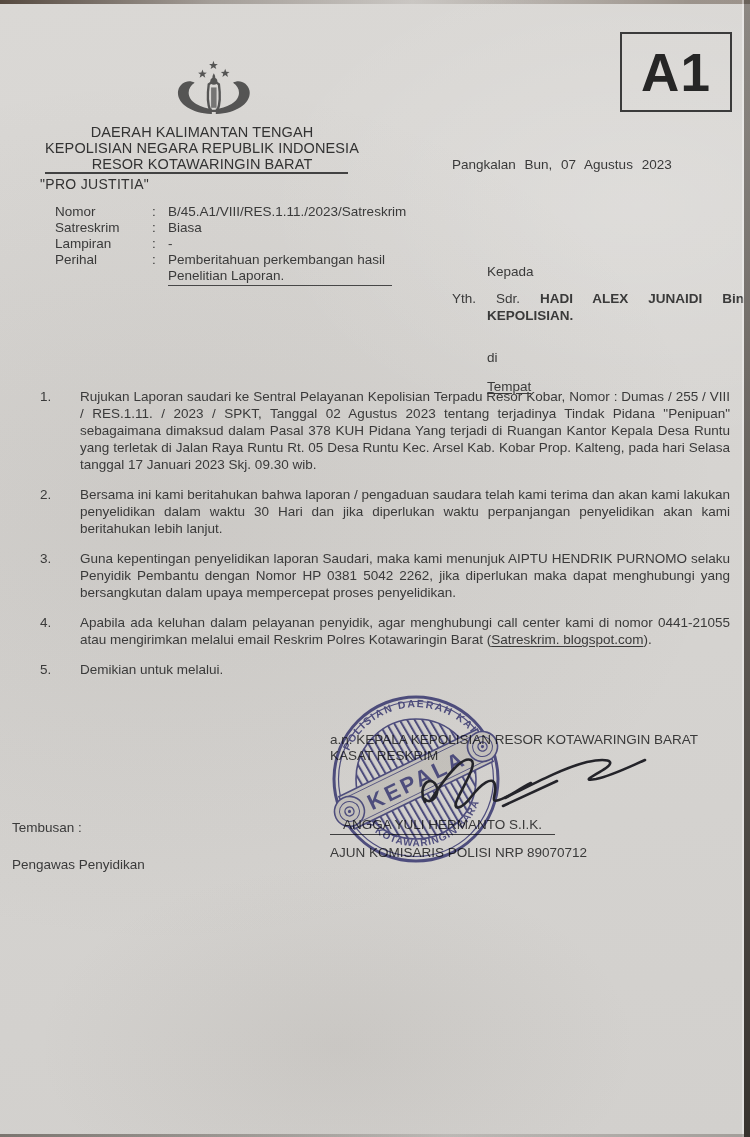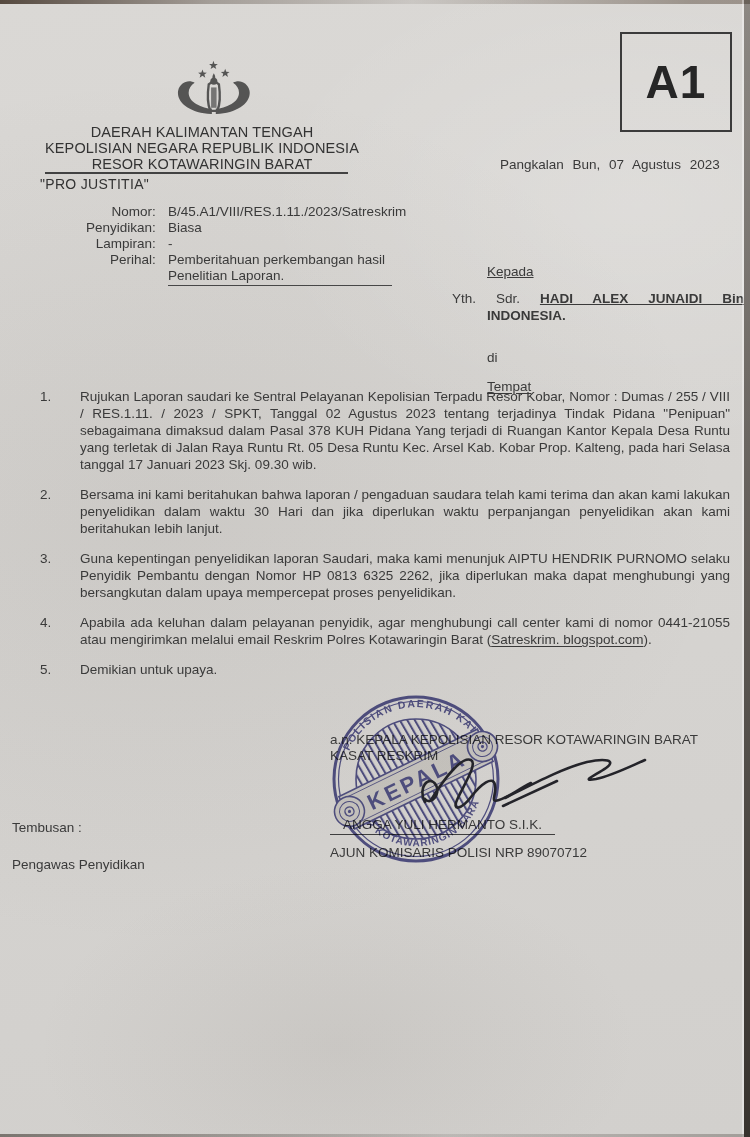--- a/index.html
+++ b/index.html
@@ -24,46 +24,46 @@
   .edge-right { position:absolute; top:0; right:0; bottom:0; width:6px;
     background:linear-gradient(180deg, rgba(46,38,30,0.45), rgba(28,23,18,0.85)); }
   .edge-right::before { content:""; position:absolute; left:-2px; top:0; bottom:0; width:2px; background:rgba(255,255,255,0.35); }
   .edge-bottom { position:absolute; left:0; right:6px; bottom:0; height:3px;
     background:linear-gradient(90deg, rgba(50,42,34,0.55), rgba(50,42,34,0.12) 60%, rgba(50,42,34,0.30)); }
 
   .doc { position:absolute; inset:0; }
 
   
   .a1-box {
-    position:absolute; left:620px; top:32px; width:112px; height:100px;
+    position:absolute; left:620px; top:32px; width:112px; height:80px;
     border:2px solid #3b3b3b; display:flex; align-items:center; justify-content:center;
-    font-size:46px; font-weight:bold; color:#262626; letter-spacing:1px;
+    font-size:53px; font-weight:bold; color:#262626; letter-spacing:1px;
   }
 
   
   .emblem { position:absolute; left:168px; top:54px; width:94px; height:70px; filter:blur(0.4px); opacity:0.92; }
   .org { position:absolute; left:32px; top:125px; width:340px; text-align:center;
     font-size:14.5px; line-height:15.8px; color:#333; letter-spacing:0.1px; }
   .org-rule { position:absolute; left:45px; top:172px; width:303px; height:2px; background:#424242; }
   .motto { position:absolute; left:40px; top:176px; font-size:14px; color:#333; letter-spacing:0.3px; }
 
-  .dateline { position:absolute; left:452px; top:157px; font-size:13.5px; word-spacing:5px;margin-left:48px; }
+  .dateline { position:absolute; left:452px; top:157px; font-size:13.5px; word-spacing:5px; }
 
   
   .meta { position:absolute; left:55px; top:204px; font-size:13.5px; line-height:16px; }
   .meta-row { display:flex; }
-  .meta-label { width:97px; flex:none;text-align:right; }
+  .meta-label { width:97px; flex:none; }
   .meta-sep { width:16px; flex:none; }
   .meta-value2 { display:inline-block; border-bottom:1.5px solid #474747; padding:0 108px 1px 0; }
 
   
   .recipient { position:absolute; left:452px; top:264px; width:292px; font-size:13.5px; line-height:16px; }
-  .kepada { margin-left:35px;text-decoration:underline; }
+  .kepada { margin-left:35px; }
   .yth-line { margin-top:11px; text-align:justify; text-align-last:justify; }
-  .r-name { font-weight:bold;text-decoration:underline; }
+  .r-name { font-weight:bold; }
   .r-name2 { margin-left:35px; font-weight:bold; margin-top:1px; }
   .r-di { margin-left:35px; margin-top:26px; }
   .r-place { margin-left:35px; margin-top:13px; }
   .r-place span { text-decoration:underline; text-underline-offset:2px; }
 
   
   .body-list { position:absolute; left:40px; top:388px; width:690px; font-size:13.5px; line-height:17px; }
   .item { display:flex; margin-bottom:13px; }
   .item-num { width:40px; flex:none; }
   .item-text { flex:1; text-align:justify; }
@@ -121,21 +121,21 @@
 
     <div class="dateline">Pangkalan Bun, 07 Agustus 2023</div>
 
     <div class="meta">
       <div class="meta-row">
         <span class="meta-label">Nomor</span>
         <span class="meta-sep">:</span>
         <span class="meta-value">B/45.A1/VIII/RES.1.11./2023/Satreskrim</span>
       </div>
       <div class="meta-row">
-        <span class="meta-label">Penyidikan</span>
+        <span class="meta-label">Satreskrim</span>
         <span class="meta-sep">:</span>
         <span class="meta-value">Biasa</span>
       </div>
       <div class="meta-row">
         <span class="meta-label">Lampiran</span>
         <span class="meta-sep">:</span>
         <span class="meta-value">-</span>
       </div>
       <div class="meta-row">
         <span class="meta-label">Perihal</span>
@@ -146,45 +146,45 @@
         </span>
       </div>
     </div>
 
     <div class="recipient">
       <div class="kepada">Kepada</div>
       <div class="yth-line">
         <span>Yth. Sdr.</span>
         <span class="r-name">HADI ALEX JUNAIDI Bin</span>
       </div>
-      <div class="r-name2">INDONESIA.</div>
+      <div class="r-name2">KEPOLISIAN.</div>
       <div class="r-di">di</div>
       <div class="r-place"><span>Tempat</span></div>
     </div>
 
     <div class="body-list">
       <div class="item">
         <span class="item-num">1.</span>
         <span class="item-text">Rujukan Laporan saudari ke Sentral Pelayanan Kepolisian Terpadu Resor Kobar, Nomor : Dumas / 255 / VIII / RES.1.11. / 2023 / SPKT, Tanggal 02 Agustus 2023 tentang terjadinya Tindak Pidana "Penipuan" sebagaimana dimaksud dalam Pasal 378 KUH Pidana Yang terjadi di Ruangan Kantor Kepala Desa Runtu yang terletak di Jalan Raya Runtu Rt. 05 Desa Runtu Kec. Arsel Kab. Kobar Prop. Kalteng, pada hari Selasa tanggal 17 Januari 2023 Skj. 09.30 wib.</span>
       </div>
       <div class="item">
         <span class="item-num">2.</span>
         <span class="item-text">Bersama ini kami beritahukan bahwa laporan / pengaduan saudara telah kami terima dan akan kami lakukan penyelidikan dalam waktu 30 Hari dan jika diperlukan waktu perpanjangan penyelidikan akan kami beritahukan lebih lanjut.</span>
       </div>
       <div class="item">
         <span class="item-num">3.</span>
-        <span class="item-text">Guna kepentingan penyelidikan laporan Saudari, maka kami menunjuk AIPTU HENDRIK PURNOMO selaku Penyidik Pembantu dengan Nomor HP 0813 6325 2262, jika diperlukan maka dapat menghubungi yang bersangkutan dalam upaya mempercepat proses penyelidikan.</span>
+        <span class="item-text">Guna kepentingan penyelidikan laporan Saudari, maka kami menunjuk AIPTU HENDRIK PURNOMO selaku Penyidik Pembantu dengan Nomor HP 0381 5042 2262, jika diperlukan maka dapat menghubungi yang bersangkutan dalam upaya mempercepat proses penyelidikan.</span>
       </div>
       <div class="item">
         <span class="item-num">4.</span>
         <span class="item-text"><span>Apabila ada keluhan dalam pelayanan penyidik, agar menghubungi call center kami di nomor 0441-21055 atau mengirimkan melalui email Reskrim Polres Kotawaringin Barat (</span><span class="u">Satreskrim. blogspot.com</span><span>).</span></span>
       </div>
       <div class="item">
         <span class="item-num">5.</span>
-        <span class="item-text">Demikian untuk upaya.</span>
+        <span class="item-text">Demikian untuk melalui.</span>
       </div>
     </div>
 
     <div class="sig-block">
       <div>a.n. KEPALA KEPOLISIAN RESOR KOTAWARINGIN BARAT</div>
       <div>KASAT RESKRIM</div>
       <div class="sig-gap"></div>
       <div><span class="sig-name">ANGGA YULI HERMANTO S.I.K.</span></div>
       <div class="sig-rank">AJUN KOMISARIS POLISI NRP 89070712</div>
     </div>

